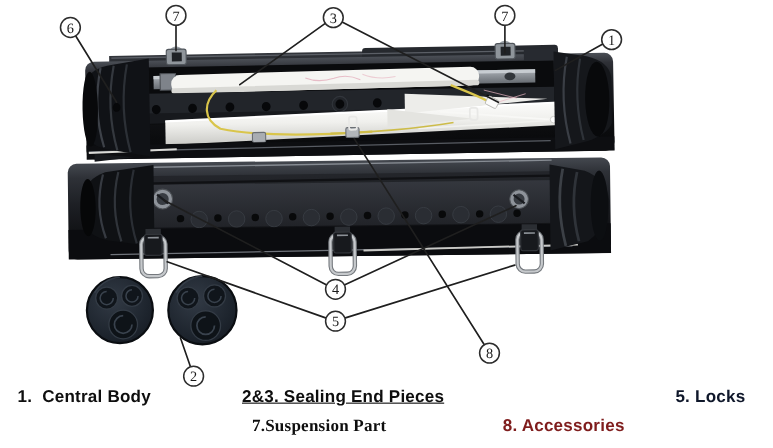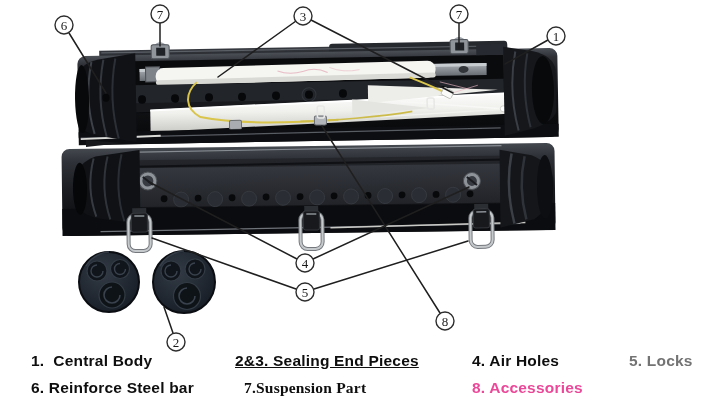--- a/index.html
+++ b/index.html
@@ -1,20 +1,20 @@
 <!DOCTYPE html>
 <html><head>
 <meta charset="utf-8">
 <style>
   html,body{margin:0;padding:0;background:#ffffff;}
   .stage{position:relative;width:703px;height:407px;background:#ffffff;overflow:hidden;
          font-family:"Liberation Sans",sans-serif;}
   #scene,#annot{position:absolute;left:0;top:0;}
   #annot{pointer-events:none;}
-  .legend-row{position:absolute;left:17px;width:557px;height:22px;}
+  .legend-row{position:absolute;left:2px;width:557px;height:22px;}
   .legend-row[data-row="0"]{top:352px;}
   .legend-row[data-row="1"]{top:379px;}
   .legend-item{position:absolute;top:0;font-weight:bold;font-size:15.5px;color:#0e0e0e;
                letter-spacing:.2px;white-space:pre;font-family:"Liberation Sans",sans-serif;}
   .callout-num{font-family:"Liberation Serif",serif;font-size:13px;}
 </style>
 </head>
 <body>
 
 <div class="stage">
@@ -320,23 +320,21 @@
         <line x1="440" y1="313" x2="322" y2="126" stroke="#1f1f1f" stroke-width="1.5" stroke-linecap="round"></line>
         <circle cx="445" cy="321" r="9" fill="#ffffff" stroke="#2d2d2d" stroke-width="1.4"></circle>
         <text x="445" y="321" dy="0.36em" text-anchor="middle" class="callout-num" fill="#1a1a1a">8</text>
       </g>
     </svg>
 
 <div class="legend">
   <div class="legend-row" data-row="0">
         <span class="legend-item" style="left: 14px; color: rgb(14, 14, 14);">1.  Central Body</span>
         <span class="legend-item" style="left: 218px; color: rgb(14, 14, 14); text-decoration: underline;">2&amp;3. Sealing End Pieces</span>
-        <span class="legend-item" style="left: 455px; color: rgb(14, 14, 14);">4. Air Holes</span>
-        <span class="legend-item" style="left: 612px; color: #737373;">5. Locks</span>
+        <span class="legend-item" style="left: 612px; color: #0f172a;">5. Locks</span>
       </div>
   <div class="legend-row" data-row="1">
-        <span class="legend-item" style="left: 14px; color: rgb(14, 14, 14);">6. Reinforce Steel bar</span>
         <span class="legend-item" style="left: 227px; color: rgb(14, 14, 14); font-family: Liberation Serif, serif;">7.Suspension Part</span>
-        <span class="legend-item" style="left: 455px; color: #ec4899;">8. Accessories</span>
+        <span class="legend-item" style="left: 455px; color: #7f1d1d;">8. Accessories</span>
       </div>
 </div>
 
 </div>
 
 </body></html>

